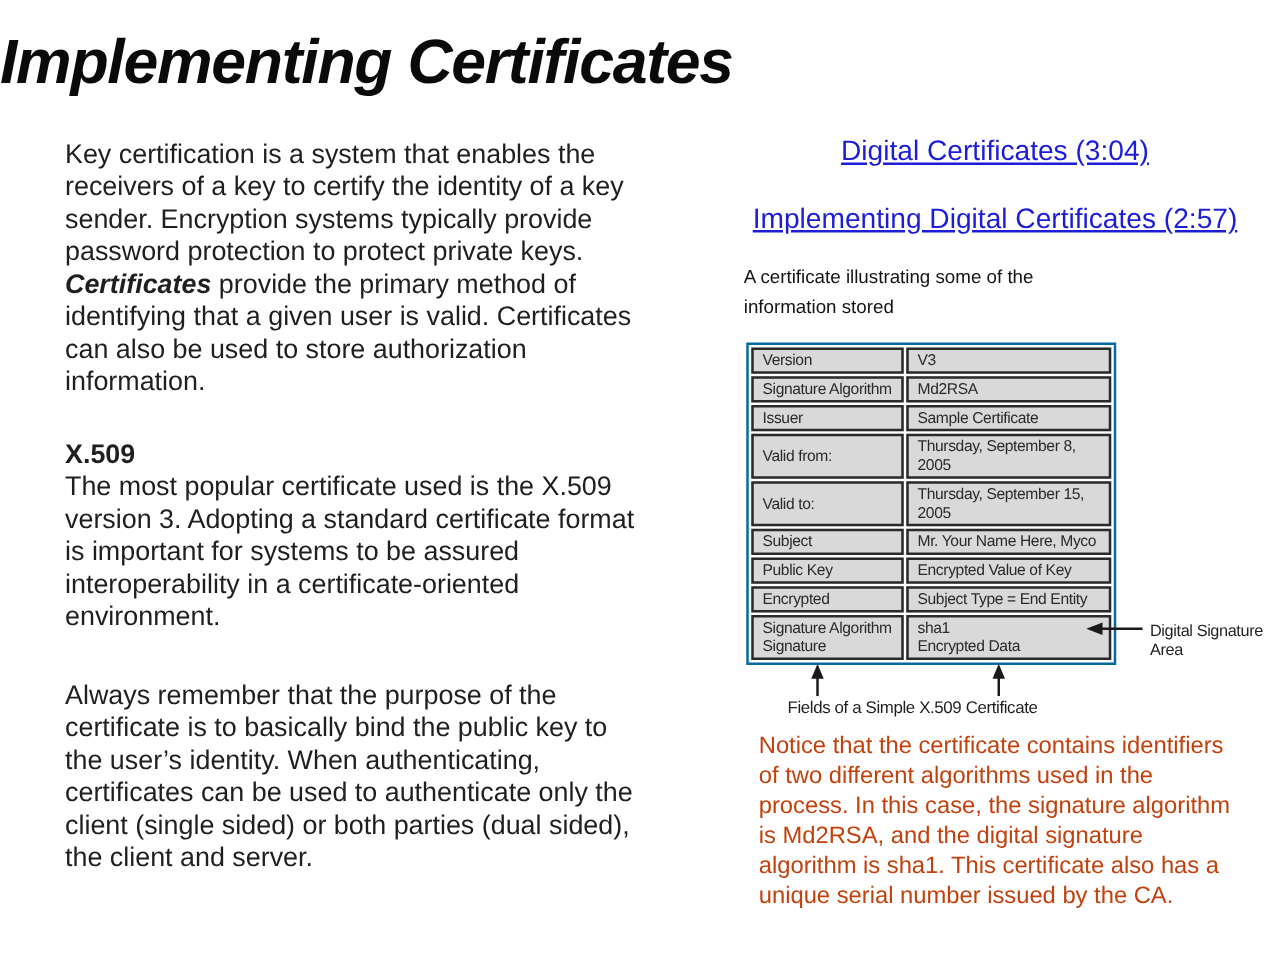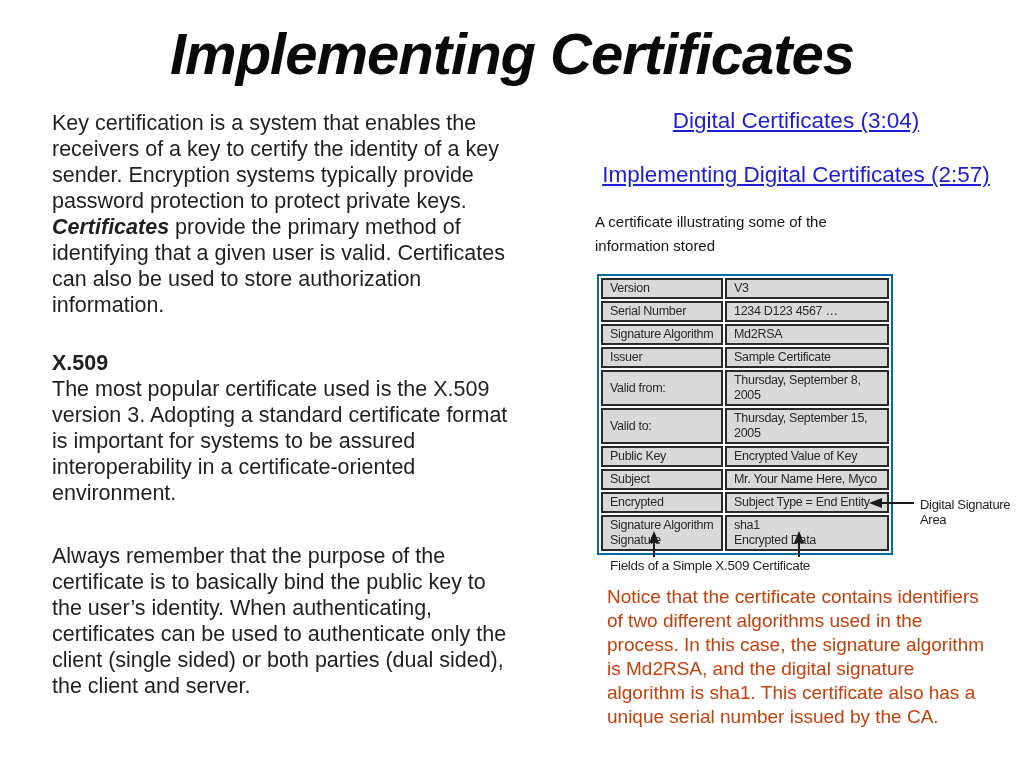--- a/index.html
+++ b/index.html
@@ -2,22 +2,22 @@
 <html><head>
 <meta charset="utf-8">
 <style>
   * { margin:0; padding:0; box-sizing:border-box; }
   html,body { background:#ffffff; }
   #slide {
     position:relative; width:1024px; height:768px; background:#ffffff;
     font-family:"Liberation Sans", sans-serif; color:#1f1f1f; overflow:hidden;
   }
   .title {
-    position:absolute; left:0; top:20px; width:1024px; text-align:center;
-    font-size:58px; font-weight:bold; font-style:italic; letter-spacing:-1px;
+    position:absolute; left:0; top:20px; width:1024px; text-align:left;
+    font-size:50px; font-weight:bold; font-style:italic; letter-spacing:-1px;
     color:#0a0a0a;
   }
   
   .left-col { position:absolute; left:52px; top:110px; width:548px;
     font-size:21.5px; line-height:26px; color:#1f1f1f; }
   .left-col p { white-space:pre-line; }
   .lead-bi { font-weight:bold; font-style:italic; }
   .x509-heading { font-weight:bold; margin-top:32px;
     font-size:21.5px; line-height:26px; white-space:pre-line; }
   .para4 { margin-top:37px; }
@@ -35,21 +35,21 @@
   .cert-table td { background:#d9d9d9; border:2px solid #2a2a2a;
     padding:1px 7px; font-size:12.5px; line-height:15px; letter-spacing:-0.3px;
     color:#2a2a2a; white-space:pre-line; vertical-align:middle; overflow:hidden; }
   .cert-table td.field { width:122px; }
   .fig-annot { position:absolute; color:#1f1f1f; font-size:13px;
     letter-spacing:-0.3px; }
   .sig-arrow { position:absolute; left:869px; top:496px; }
   .sig-label { left:920px; top:497px; width:110px; }
   .up-arrow-1 { position:absolute; left:648px; top:531px; }
   .up-arrow-2 { position:absolute; left:793px; top:531px; }
-  .fields-caption { left:610px; top:558px; width:240px; text-align:left;
+  .fields-caption { left:610px; top:558px; width:240px; text-align:center;
     font-size:13.5px; }
   .note { position:absolute; left:607px; top:585px; width:400px;
     font-size:19px; line-height:24px; white-space:pre-line; color:#c2410c; }
 </style>
 </head>
 <body>
 
 <div id="slide">
 
   <div class="title">Implementing Certificates</div>
@@ -85,46 +85,42 @@
   <div class="fig-caption">A certificate illustrating some of the
 information stored</div>
 
   <table class="cert-table">
       <tbody>
         <tr>
           <td class="field">Version</td>
           <td class="value">V3</td>
         </tr>
         <tr>
-          <td class="field">Serial Number</td>
-          <td class="value">1234 D123 4567 …</td>
-        </tr>
-        <tr>
           <td class="field">Signature Algorithm</td>
           <td class="value">Md2RSA</td>
         </tr>
         <tr>
           <td class="field">Issuer</td>
           <td class="value">Sample Certificate</td>
         </tr>
         <tr>
           <td class="field">Valid from:</td>
           <td class="value">Thursday, September 8, 2005</td>
         </tr>
         <tr>
           <td class="field">Valid to:</td>
           <td class="value">Thursday, September 15, 2005</td>
         </tr>
         <tr>
+          <td class="field">Subject</td>
+          <td class="value">Mr. Your Name Here, Myco</td>
+        </tr>
+        <tr>
           <td class="field">Public Key</td>
           <td class="value">Encrypted Value of Key</td>
-        </tr>
-        <tr>
-          <td class="field">Subject</td>
-          <td class="value">Mr. Your Name Here, Myco</td>
         </tr>
         <tr>
           <td class="field">Encrypted</td>
           <td class="value">Subject Type = End Entity</td>
         </tr>
         <tr>
           <td class="field">Signature Algorithm
 Signature</td>
           <td class="value">sha1
 Encrypted Data</td>

